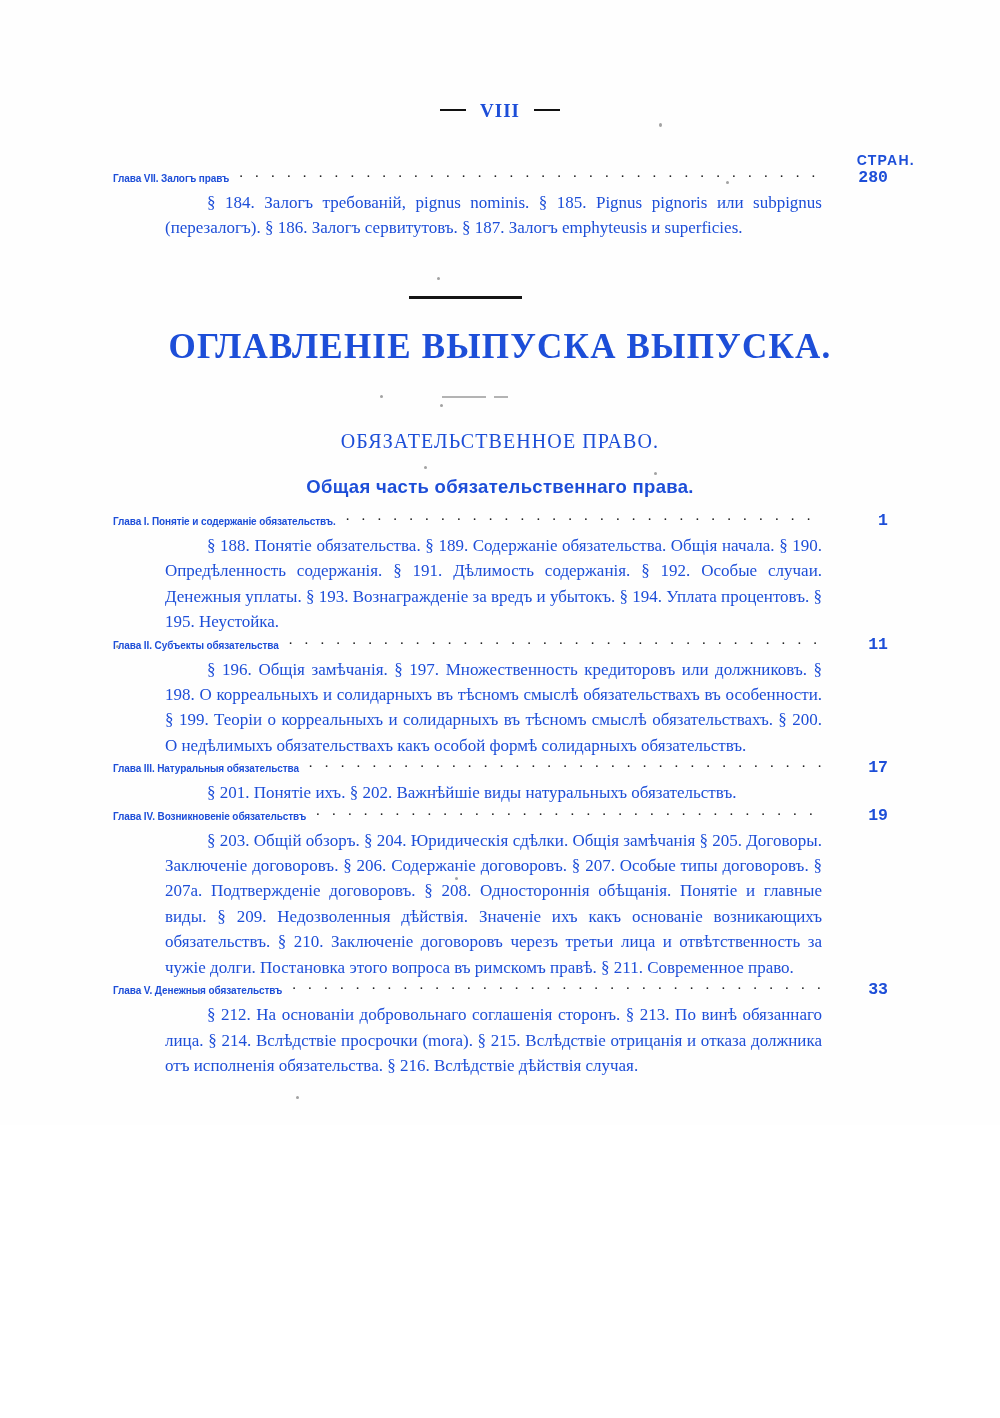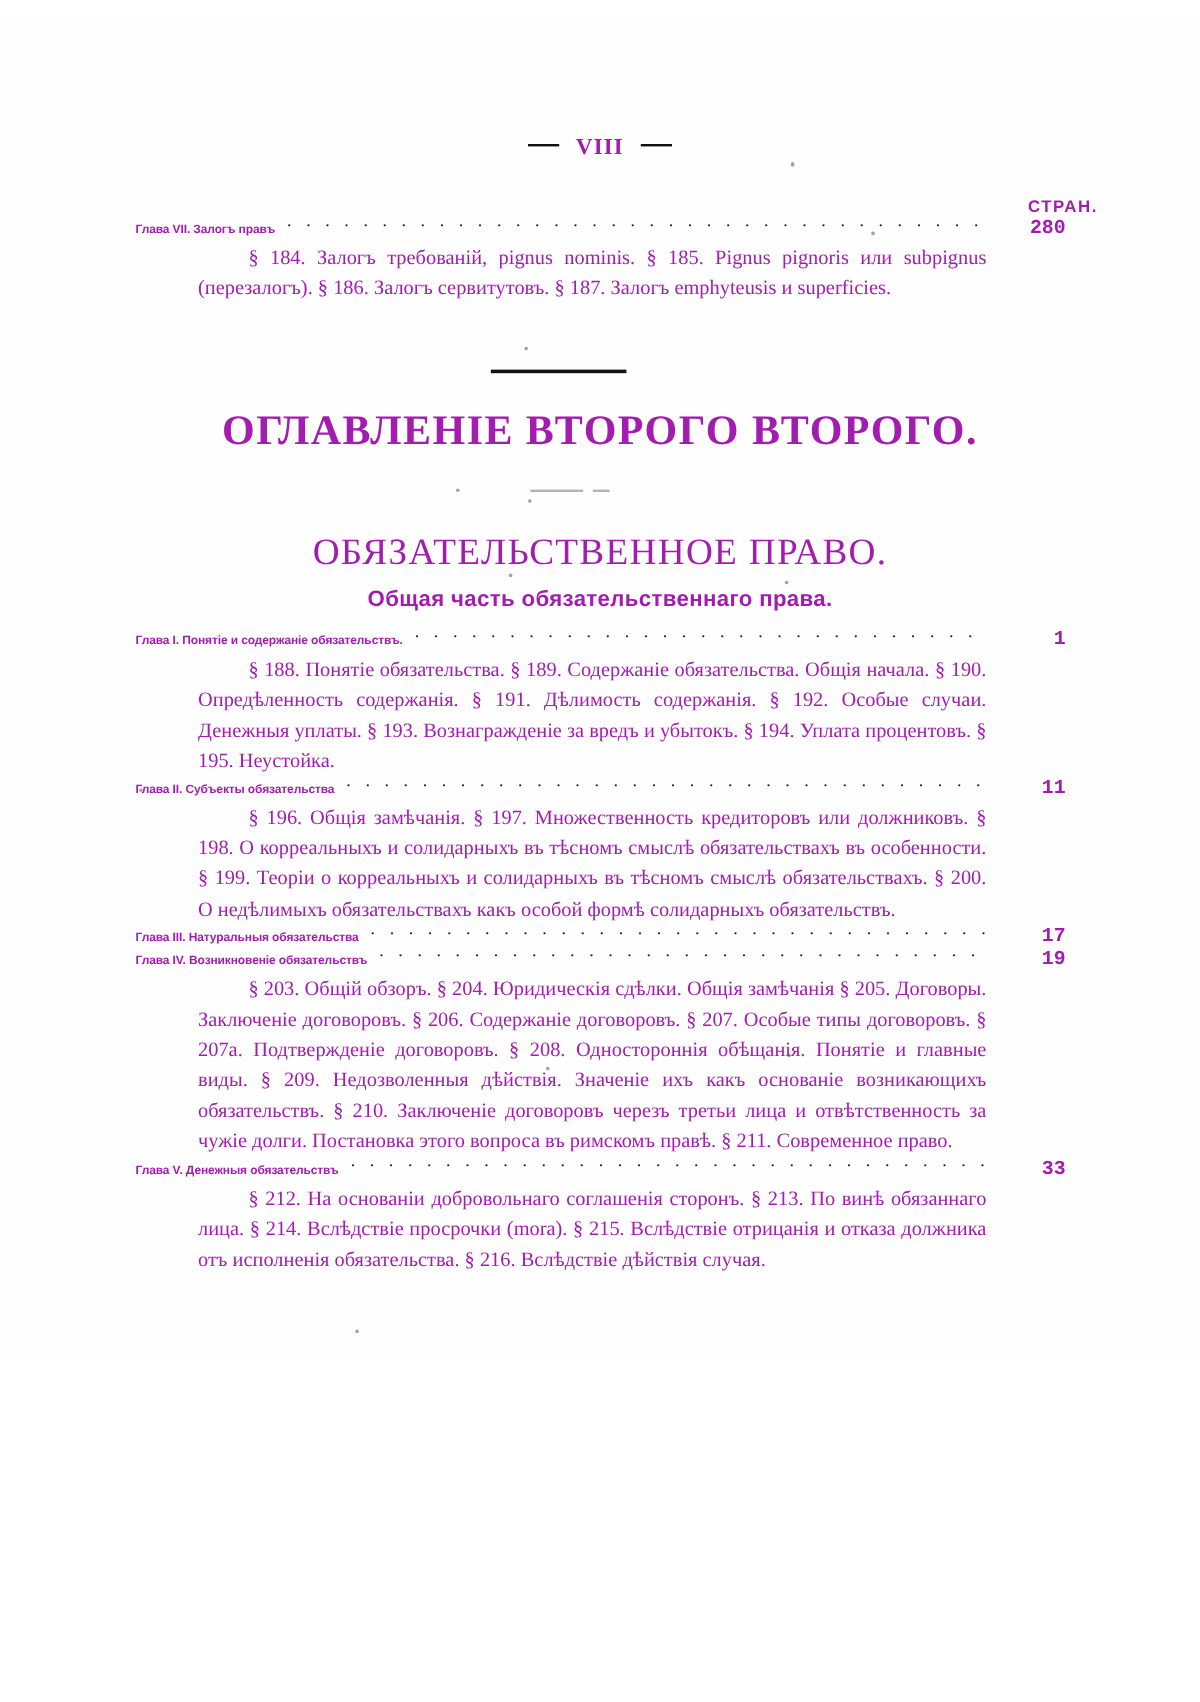--- a/index.html
+++ b/index.html
@@ -5,24 +5,24 @@
 <style>
   html, body {
     margin: 0;
     padding: 0;
     background: #ffffff;
   }
   .page {
     position: relative;
     width: 1000px;
     height: 1125px;
-    margin: 12px auto;
+    margin: 0 auto;
     background: #fefefe;
     font-family: "Liberation Serif", "DejaVu Serif", serif;
-    color: #a21caf;
+    color: #1d4ed8;
     overflow: hidden;
   }
 
   
   .running-head {
     position: absolute;
     top: 100px;
     left: 0;
     width: 1000px;
     text-align: center;
@@ -153,21 +153,21 @@
     height: 2px;
     background: #9a9a9a;
   }
 
   .section-title {
     position: absolute;
     top: 430px;
     left: 0;
     width: 1000px;
     text-align: center;
-    font-size: 31px;
+    font-size: 20px;
     letter-spacing: 1.1px;
     font-family: "Liberation Serif", "DejaVu Serif", serif;
   }
 
   .section-subtitle {
     position: absolute;
     top: 476px;
     left: 0;
     width: 1000px;
     text-align: center;
@@ -208,21 +208,21 @@
     <div class="toc-entry">
       <span class="toc-title">Глава VII. Залогъ правъ</span>
       <span class="leaders"></span>
       <span class="toc-page">280</span>
     </div>
     <div class="toc-body">§ 184. Залогъ требованій, pignus nominis. § 185. Pignus pignoris или subpignus (перезалогъ). § 186. Залогъ сервитутовъ. § 187. Залогъ emphyteusis и superficies.</div>
   </div>
 
   <div class="big-rule"></div>
 
-  <div class="display-title">ОГЛАВЛЕНІЕ ВТОРОГО ВТОРОГО.</div>
+  <div class="display-title">ОГЛАВЛЕНІЕ ВЫПУСКА ВЫПУСКА.</div>
 
   <div class="small-rule"></div>
 
   <div class="section-title">ОБЯЗАТЕЛЬСТВЕННОЕ ПРАВО.</div>
   <div class="section-subtitle">Общая часть обязательственнаго права.</div>
 
   <div class="content content-2">
 
     <div>
       <div class="toc-entry">
@@ -241,20 +241,21 @@
       </div>
       <div class="toc-body">§ 196. Общія замѣчанія. § 197. Множественность кредиторовъ или должниковъ. § 198. О корреальныхъ и солидарныхъ въ тѣсномъ смыслѣ обязательствахъ въ особенности. § 199. Теоріи о корреальныхъ и солидарныхъ въ тѣсномъ смыслѣ обязательствахъ. § 200. О недѣлимыхъ обязательствахъ какъ особой формѣ солидарныхъ обязательствъ.</div>
     </div>
 
     <div>
       <div class="toc-entry">
         <span class="toc-title">Глава III. Натуральныя обязательства</span>
         <span class="leaders"></span>
         <span class="toc-page">17</span>
       </div>
+      <div class="toc-body">§ 201. Понятіе ихъ. § 202. Важнѣйшіе виды натуральныхъ обязательствъ.</div>
     </div>
 
     <div>
       <div class="toc-entry">
         <span class="toc-title">Глава IV. Возникновеніе обязательствъ</span>
         <span class="leaders"></span>
         <span class="toc-page">19</span>
       </div>
       <div class="toc-body">§ 203. Общій обзоръ. § 204. Юридическія сдѣлки. Общія замѣчанія § 205. Договоры. Заключеніе договоровъ. § 206. Содержаніе договоровъ. § 207. Особые типы договоровъ. § 207а. Подтвержденіе договоровъ. § 208. Одностороннія обѣщанія. Понятіе и главные виды. § 209. Недозволенныя дѣйствія. Значеніе ихъ какъ основаніе возникающихъ обязательствъ. § 210. Заключеніе договоровъ черезъ третьи лица и отвѣтственность за чужіе долги. Постановка этого вопроса въ римскомъ правѣ. § 211. Современное право.</div>
     </div>

